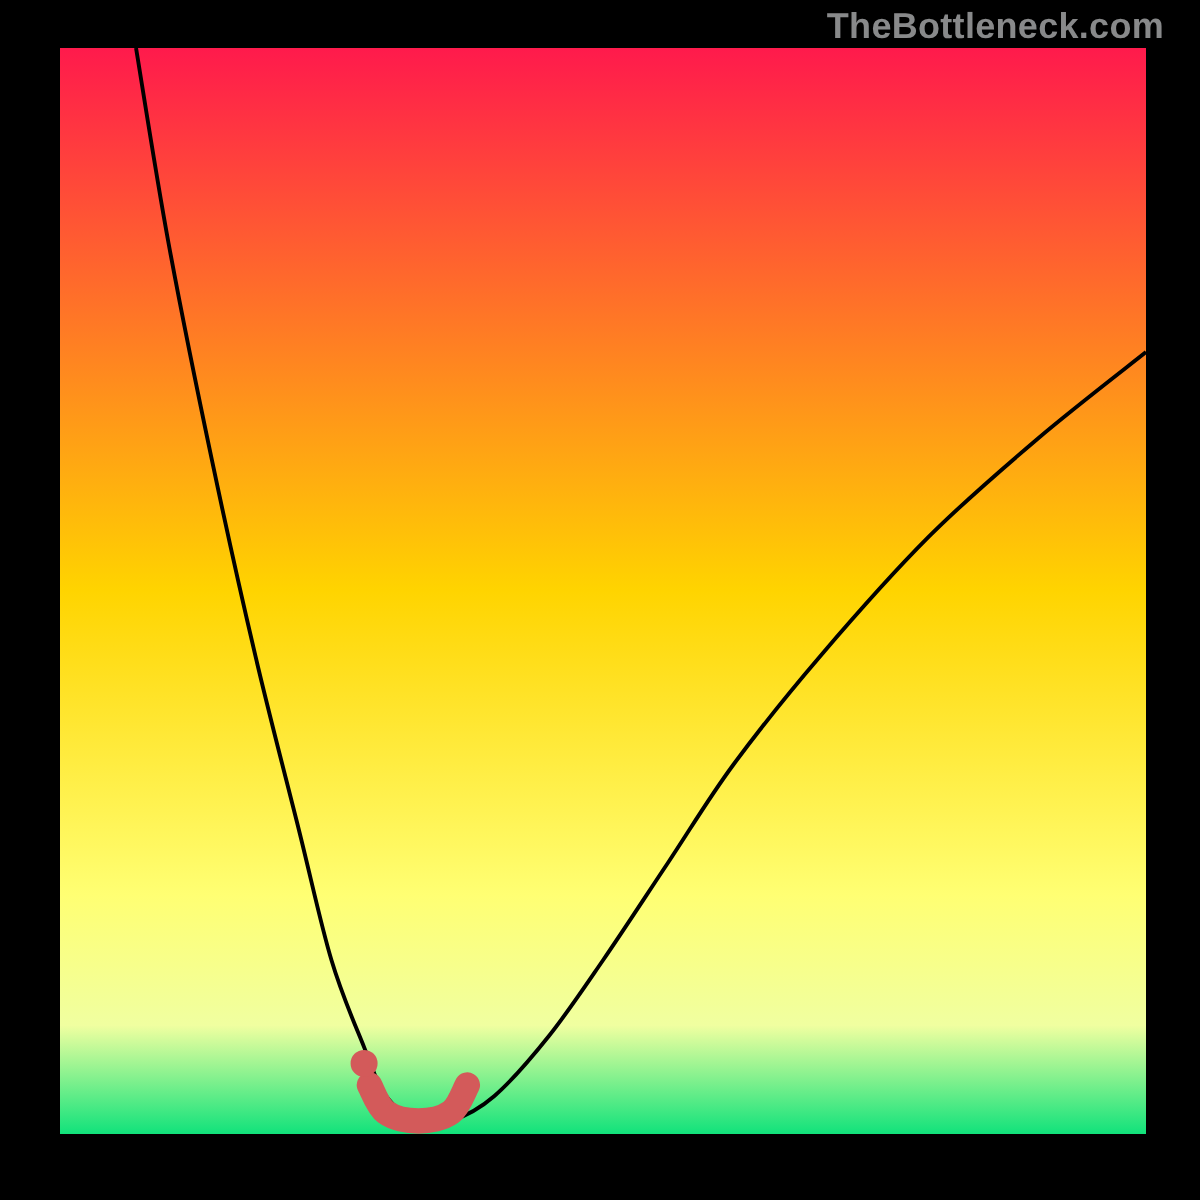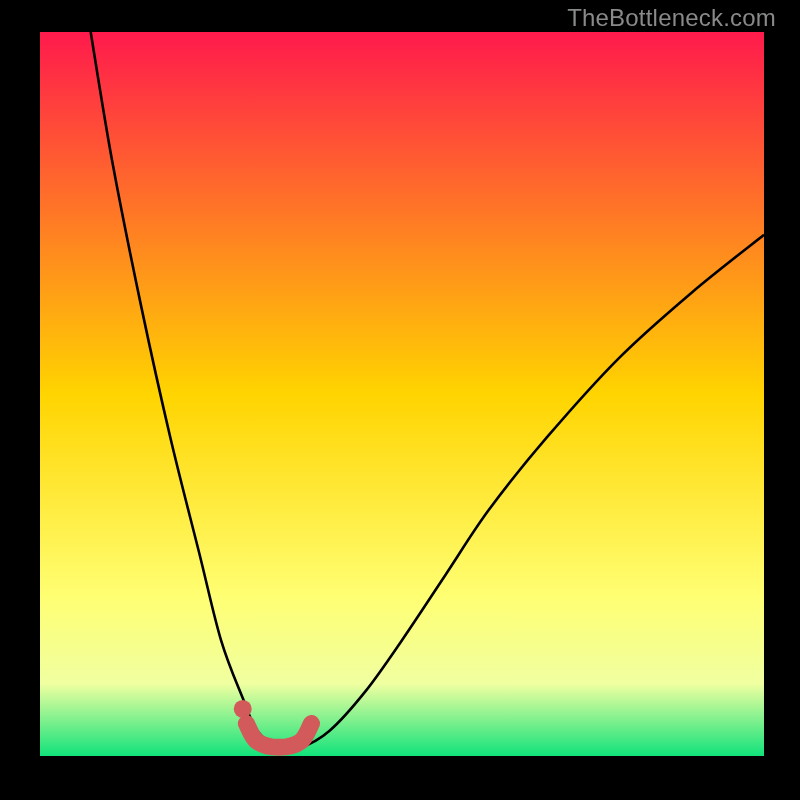--- a/index.html
+++ b/index.html
@@ -24,21 +24,21 @@
     top: 32px;
     width: 724px;
     height: 724px;
     overflow: hidden;
   }
   .watermark {
     position: absolute;
     top: 4px;
     right: 24px;
     font-size: 24px;
-    font-weight: 400;
+    font-weight: 700;
     color: #88898a;
     letter-spacing: 0.2px;
     z-index: 10;
   }
   svg { display:block; }
 </style>
 </head>
 <body>
 
 <div class="frame">

